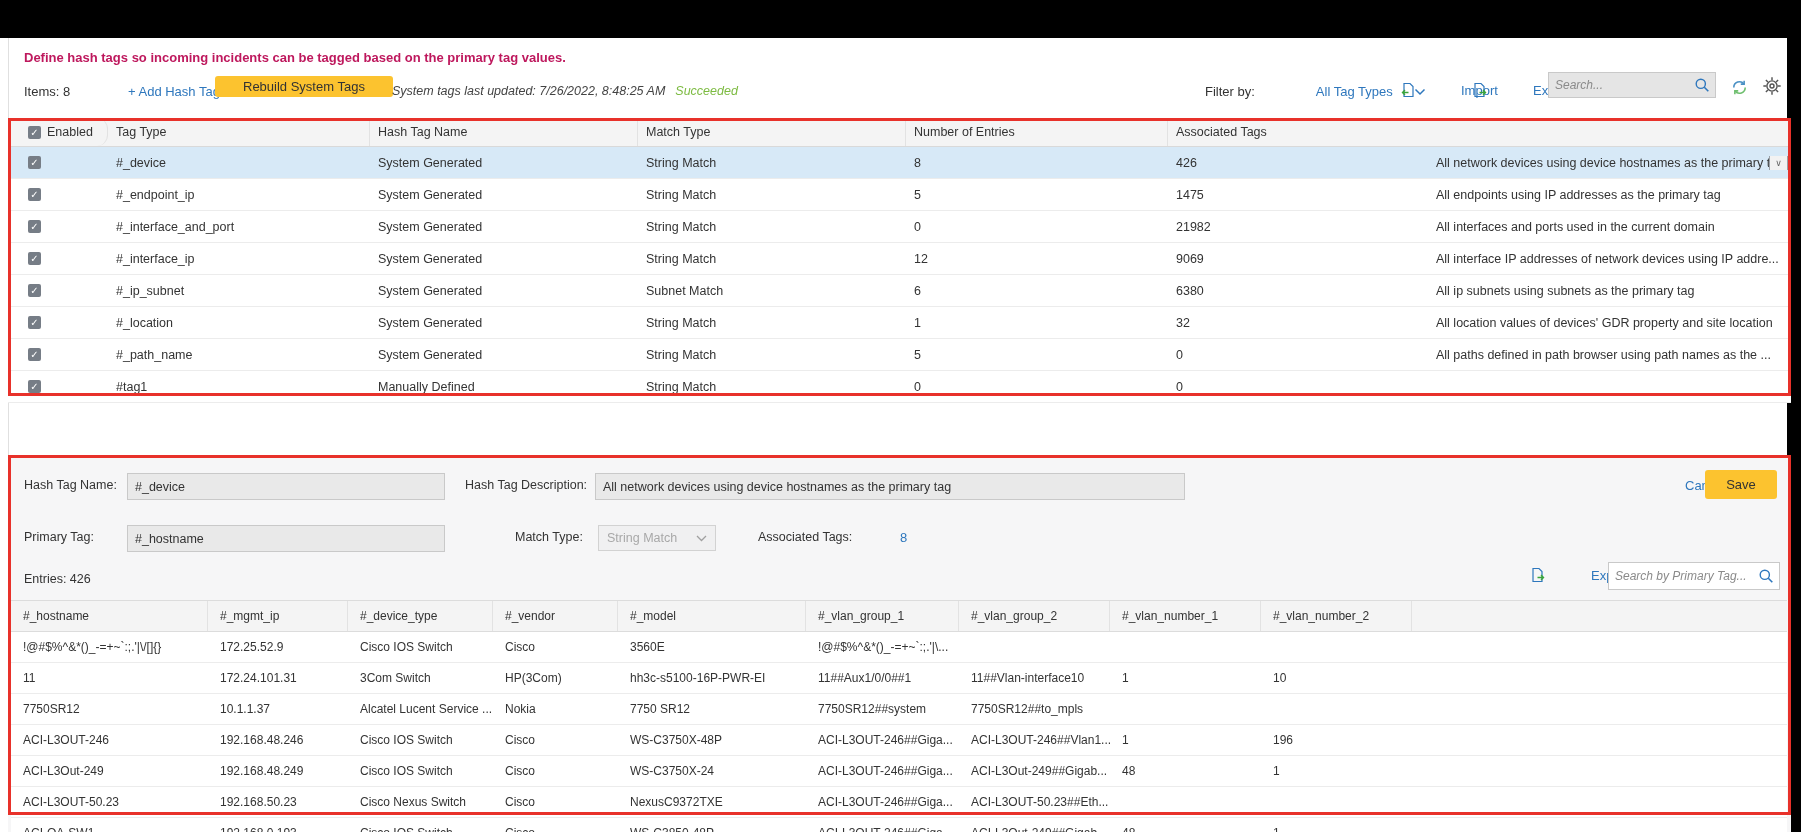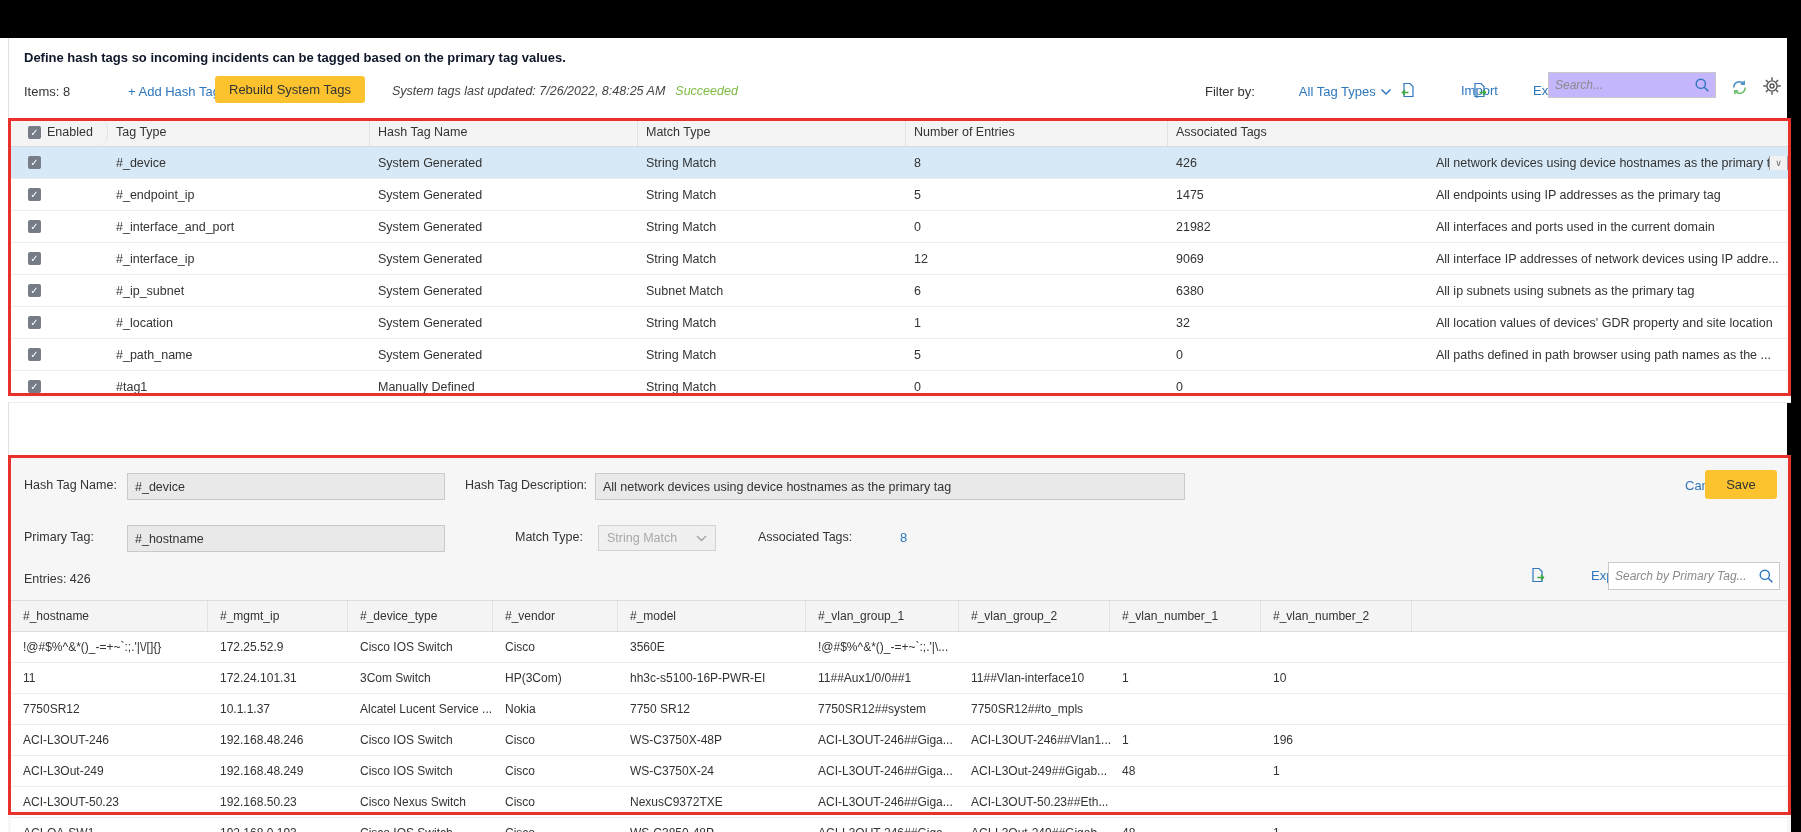--- a/index.html
+++ b/index.html
@@ -1,33 +1,33 @@
 <!DOCTYPE html>
 <html><head>
 <meta charset="utf-8">
 <style>
   html,body{margin:0;padding:0;}
   body{font-family:"Liberation Sans", sans-serif; background:#000;}
   #stage{position:relative;width:1801px;height:832px;background:#000;overflow:hidden;}
   #content{position:absolute;left:0;top:38px;width:1787px;height:794px;background:#fff;}
   .vline-left{position:absolute;left:8px;top:0;width:1px;height:794px;background:#e0e0e0;}
   .abs{position:absolute;}
-  .intro{left:24px;top:12px;font-size:13px;font-weight:bold;color:#0f172a;}
+  .intro{left:24px;top:12px;font-size:13px;font-weight:bold;color:#be185d;}
   
   .tb-items{left:24px;top:46px;font-size:13px;color:#333;}
   .link{color:#2e77bd;cursor:pointer;text-decoration:none;font-size:13px;margin-left:40px;}
   .tb-add{left:88px;top:46px;}
   .btn-yellow{background:#fcc32f;border:none;border-radius:3px;color:#333;font-size:13px;font-family:"Liberation Sans",sans-serif;cursor:pointer;}
-  .tb-rebuild{left:215px;top:38px;height:27px;padding:0 14px;}
+  .tb-rebuild{left:215px;top:38px;height:21px;padding:0 28px;}
   .tb-updated{left:392px;top:46px;font-size:12.5px;font-style:italic;color:#444;display:flex;gap:10px;}
   .succeeded{color:#7dbb42;}
-  .tb-filter{left:1205px;top:46px;display:flex;align-items:center;gap:4px;font-size:13px;color:#333;}
+  .tb-filter{left:1205px;top:46px;display:flex;align-items:center;gap:21px;font-size:13px;color:#333;}
   .tb-import{left:1400px;top:44px;display:flex;align-items:center;gap:5px;}
   .tb-export{left:1472px;top:44px;display:flex;align-items:center;gap:5px;}
-  .searchbox{display:flex;align-items:center;border:1px solid #c9c9c9;background:#c4b5fd;height:24px;}
+  .searchbox{display:flex;align-items:center;border:1px solid #c9c9c9;background:#e5e5e5;height:24px;}
   .searchbox input{border:none;outline:none;flex:1;font-size:12px;font-style:italic;color:#555;padding:0 6px;background:transparent;font-family:"Liberation Sans",sans-serif;min-width:0;}
   .searchbox input::placeholder{color:#8a8a8a;font-style:italic;}
   .tb-search{left:1548px;top:34px;width:166px;}
   .icon-btn{cursor:pointer;display:inline-flex;}
   .tb-refresh{left:1730px;top:40px;}
   .tb-gear{left:1762px;top:38px;}
   
   .t1{left:8px;top:80px;width:1783px;font-size:12.5px;color:#333;background:#fff;}
   .t1-head,.r1{display:grid;grid-template-columns:100px 262px 268px 268px 262px 260px 1fr;align-items:center;}
   .t1-head{height:28px;background:#f4f4f4;border-bottom:1px solid #d9d9d9;}

